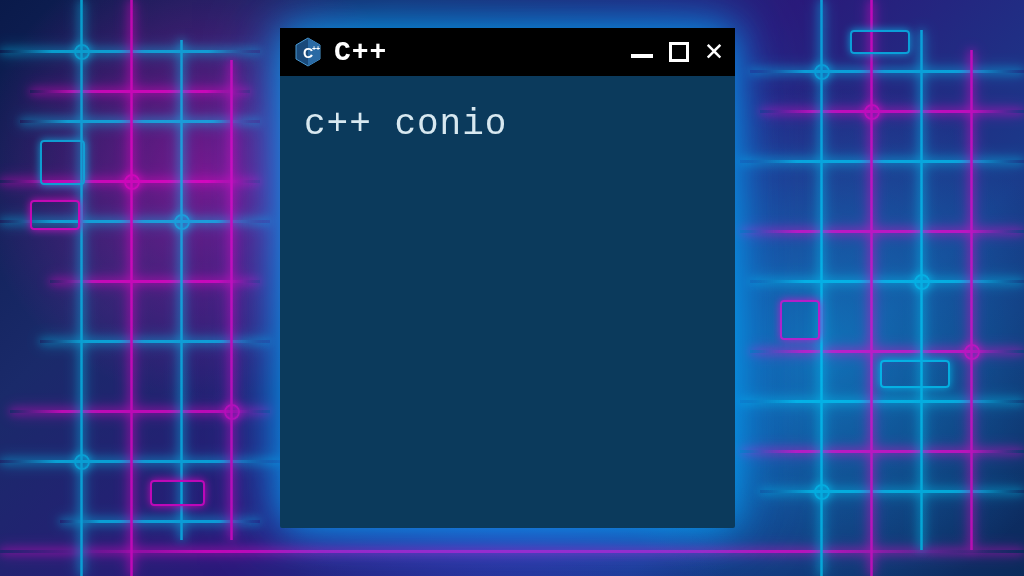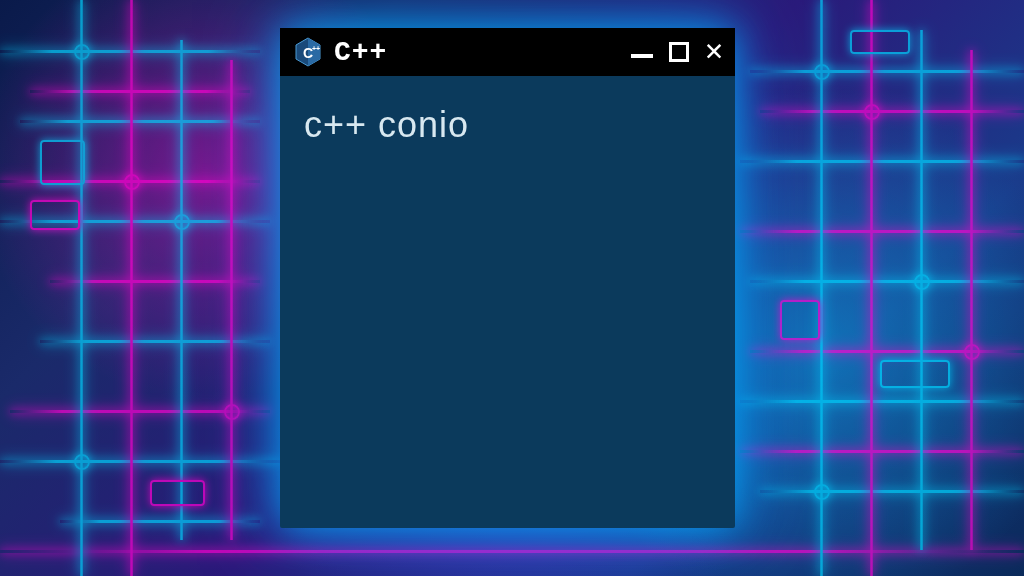--- a/index.html
+++ b/index.html
@@ -148,21 +148,21 @@
       font-weight: bold;
     }
     
     .content {
       padding: 28px 24px;
     }
     
     .content-text {
       color: #d8e8f0;
       font-size: 36px;
-      font-family: Liberation Sans, sans-serif;
+      font-family: Liberation Mono, monospace;
       letter-spacing: 1px;
     }
   </style>
 </head>
 <body>
 
 <div class="background">
   <div class="circuit-layer">
 
     <div class="circuit-line h" style="top:50px; left:0; width:260px;"></div>

